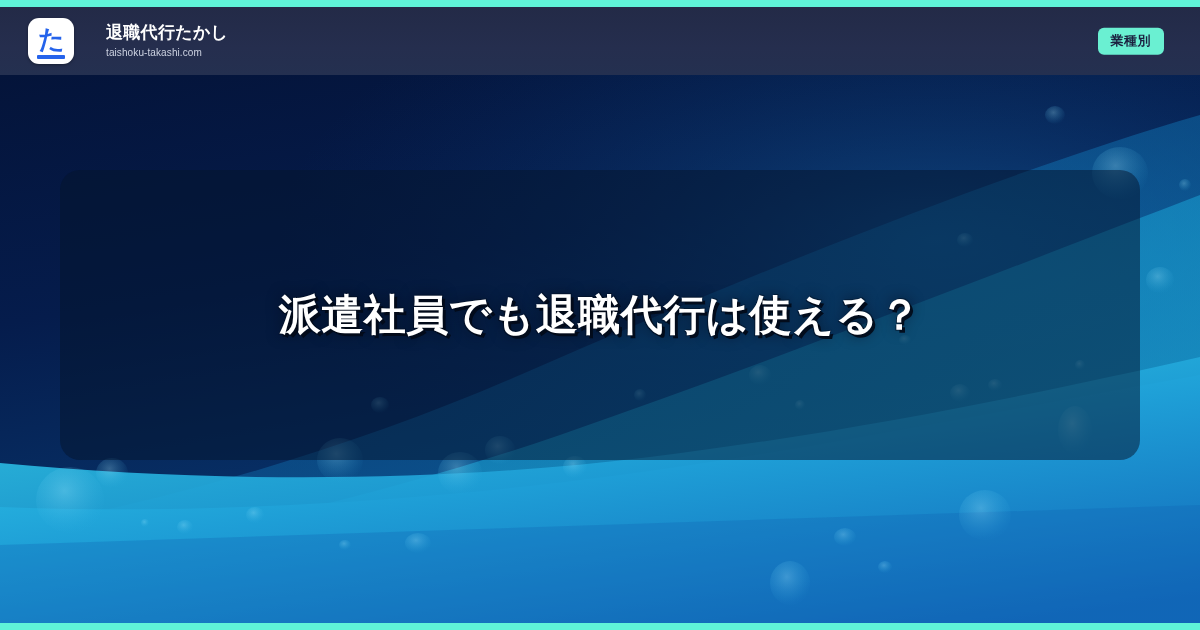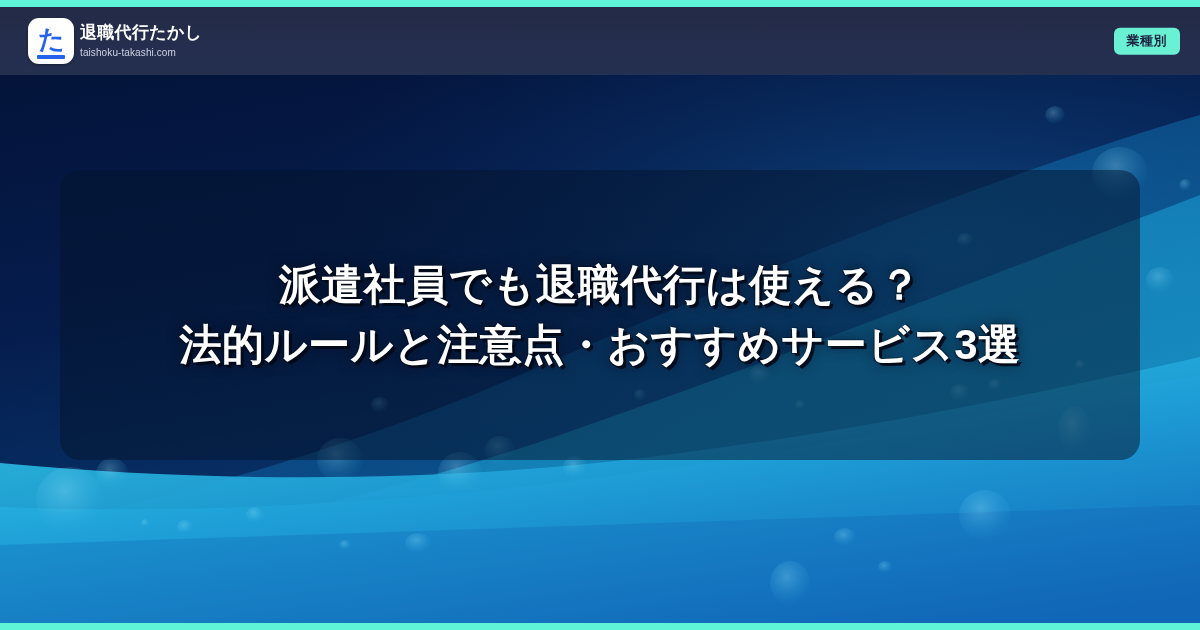--- a/index.html
+++ b/index.html
@@ -67,21 +67,21 @@
     letter-spacing: -1px;
   }
   .logo-bar {
     width: 28px;
     height: 4px;
     border-radius: 1px;
     background: #2563eb;
     margin-top: 3px;
   }
   .brand-text {
-    margin-left: 6px;
+    margin-left: 32px;
     display: flex;
     flex-direction: column;
     justify-content: center;
   }
   .brand-title {
     font-size: 17px;
     font-weight: 700;
     color: #ffffff;
     line-height: 1.25;
     letter-spacing: 0.3px;
@@ -89,21 +89,21 @@
   .brand-url {
     font-size: 10px;
     font-weight: 400;
     color: #cdd3e2;
     line-height: 1.4;
     margin-top: 2px;
     letter-spacing: 0.1px;
   }
   .category-badge {
     position: absolute;
-    right: 20px;
+    right: 36px;
     top: 50%;
     transform: translateY(-50%);
     background: #6af0d2;
     color: #1b2240;
     font-size: 13px;
     font-weight: 700;
     padding: 5px 13px 6px;
     border-radius: 6px;
     line-height: 1.2;
     letter-spacing: 0.5px;
@@ -284,18 +284,17 @@
         <ellipse cx="985" cy="440" rx="26" ry="25" fill="url(#bub)"></ellipse>
         <ellipse cx="790" cy="508" rx="20" ry="22" fill="url(#bub)"></ellipse>
         <ellipse cx="885" cy="492" rx="7" ry="6" fill="url(#bub)"></ellipse>
         <ellipse cx="255" cy="440" rx="9" ry="8" fill="url(#bub)"></ellipse>
       </g>
     </svg>
   </div>
 
   <div class="title-card">
     <div class="title-line">派遣社員でも退職代行は使える？</div>
-    <div class="title-line">法的ルールと注意点・おすすめサービス3選</div>
   </div>
 
   <div class="bottom-accent"></div>
 
 </div>
 
 </body></html>

